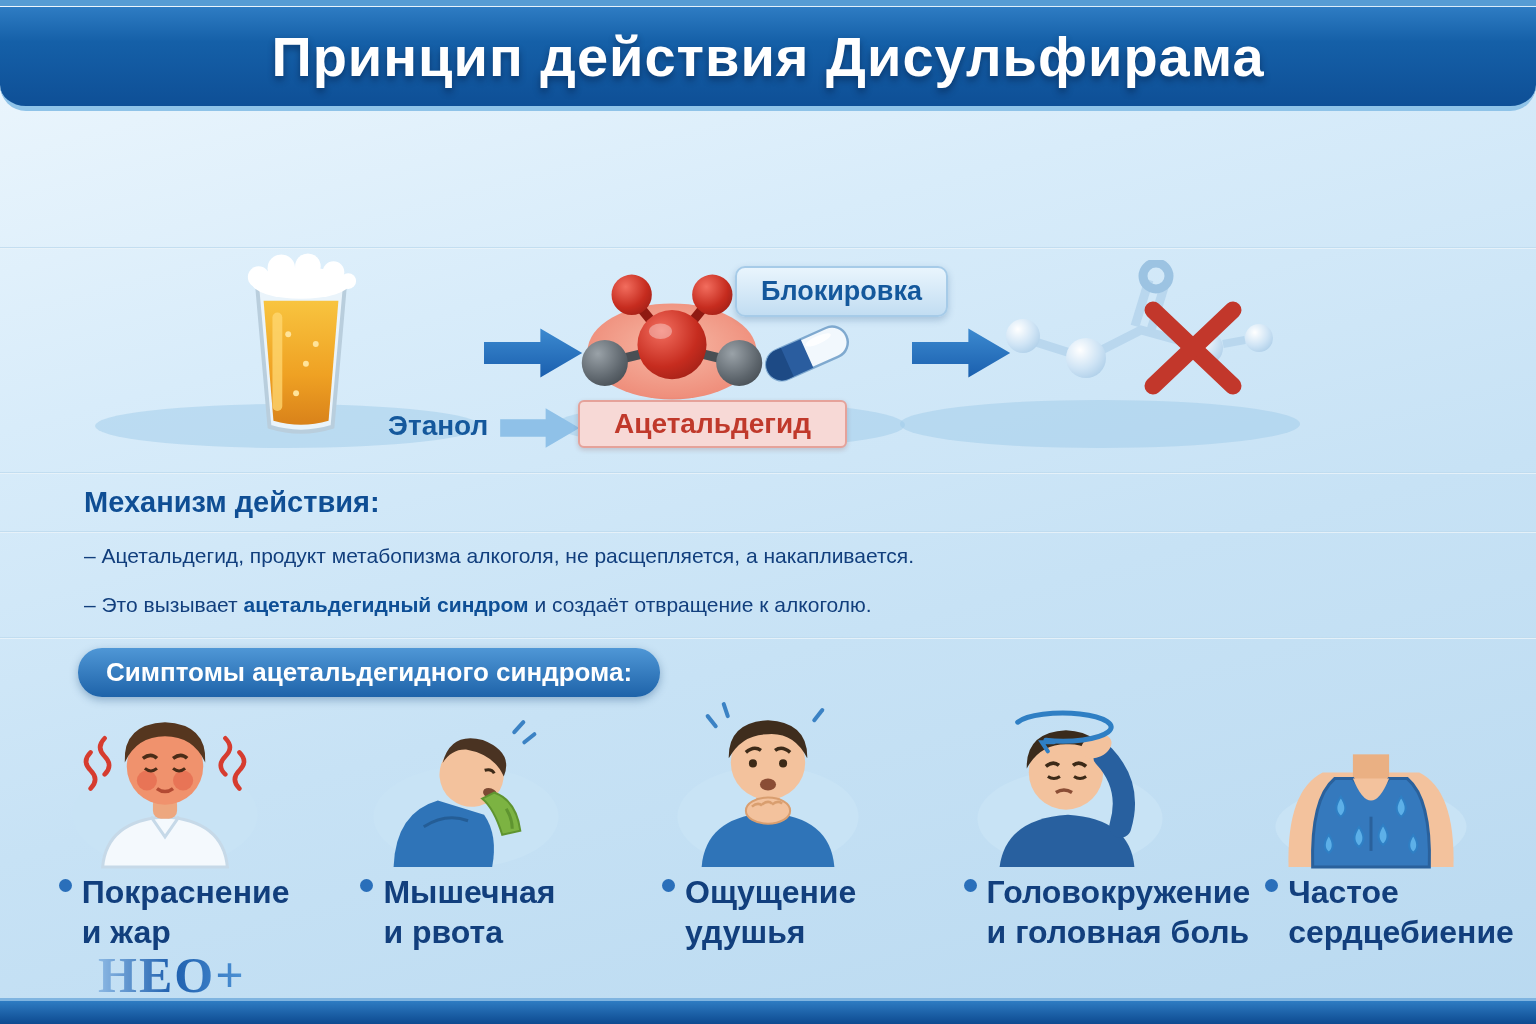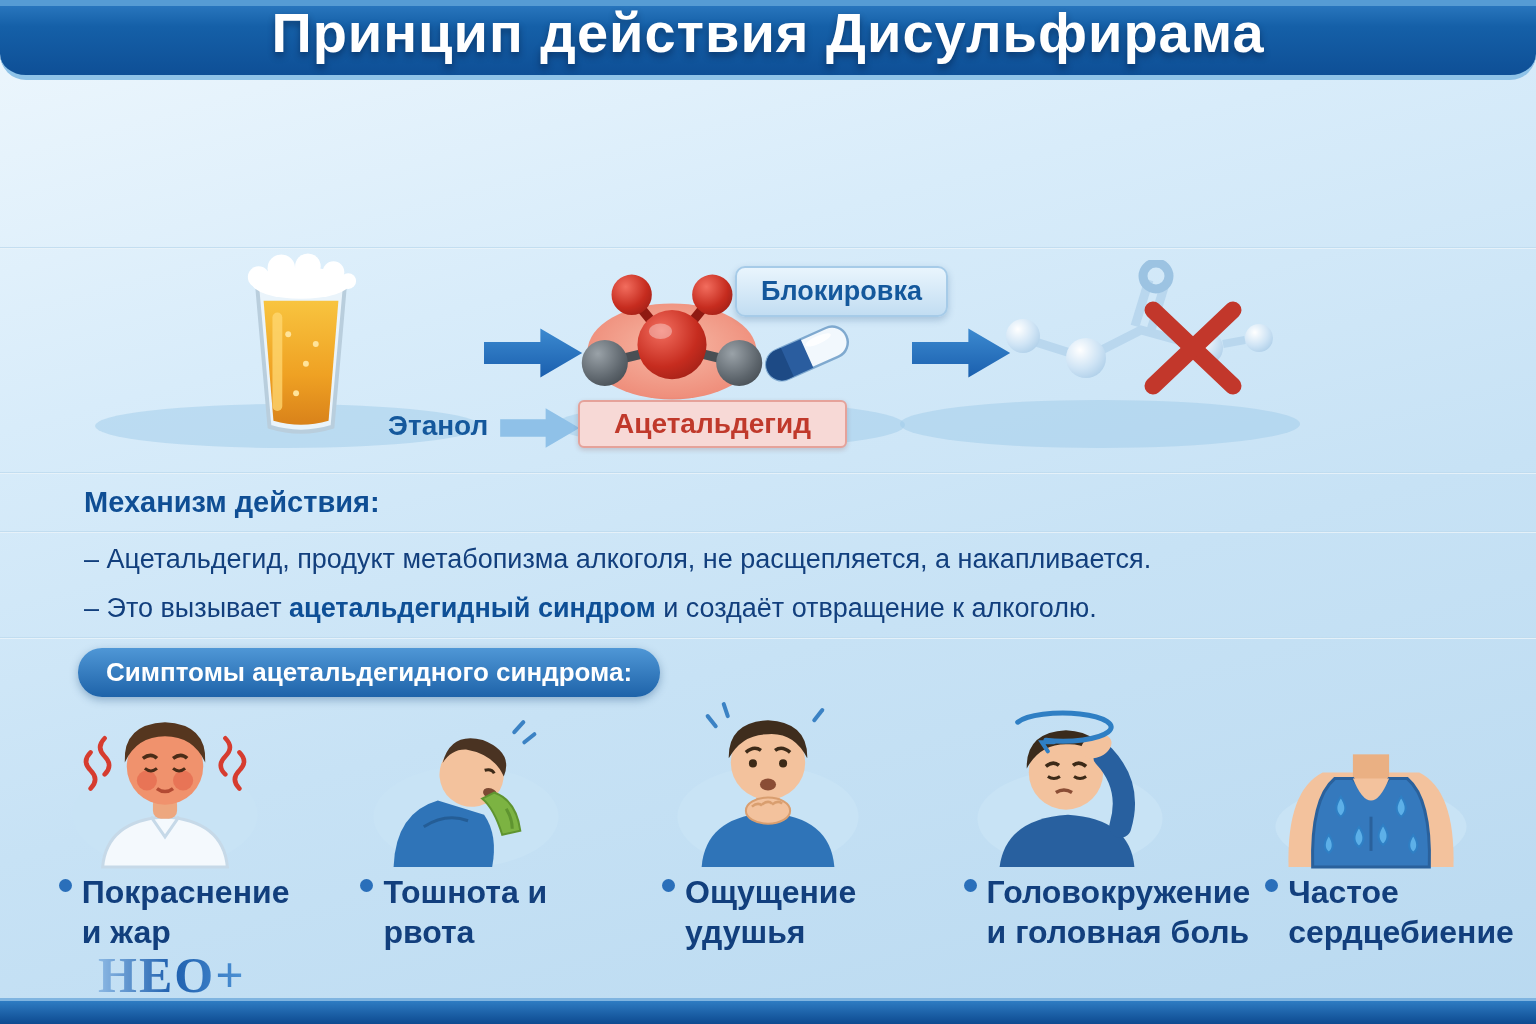--- a/index.html
+++ b/index.html
@@ -5,25 +5,25 @@
   * { margin:0; padding:0; box-sizing:border-box; }
   html,body { width:1536px; height:1024px; }
   .page {
     position:relative; width:1536px; height:1024px; overflow:hidden;
     font-family:"Liberation Sans", sans-serif;
     background:linear-gradient(165deg,#eef7fd 0%,#d8ecfa 30%,#c7e2f5 60%,#b9d9f0 100%);
   }
   
   .top-line { position:absolute; top:0; left:0; width:100%; height:6px; background:#569cd4; z-index:5;}
   .header {
-    position:absolute; top:0; left:0; width:100%; height:80px;
+    position:absolute; top:7px; left:0; width:100%; height:104px;
     background:linear-gradient(180deg,#2e7cc3 0%,#1560a8 35%,#0e4f96 100%);
     border-radius:0 0 26px 26px;
     border-bottom:5px solid #8fc3e8;
-    display:flex; justify-content:center; z-index:4;
+    display:flex; align-items:center; justify-content:center; z-index:4;
   }
   .title {
     color:#ffffff; font-size:56px; font-weight:bold; letter-spacing:1px;
     text-shadow:0 4px 7px rgba(0,20,50,.45);
   }
   
   .intro {
     position:absolute; top:134px; left:46px; right:46px; height:108px;
     background:linear-gradient(180deg,rgba(255,255,255,.95),rgba(238,248,255,.65));
     border-radius:12px; padding:16px 26px;
@@ -55,21 +55,21 @@
   .label-ethanol { left:388px; top:158px; font-size:28px; font-weight:700; color:#14589c; }
   .arrow-small { left:498px; top:154px; width:85px; height:44px; }
   .label-acetaldehyde {
     left:578px; top:148px; padding:6px 34px; font-size:28px; font-weight:700;
     color:#c0392b; background:#f7d9d6; border:2px solid #e5a29a; border-radius:6px;
     box-shadow:0 2px 5px rgba(120,40,30,.2);
   }
   .label-acetic { left:1032px; top:158px; font-size:28px; font-weight:700; color:#14589c; }
   
   .mech-heading { position:absolute; left:84px; top:486px; font-size:29px; font-weight:bold; color:#0f4e94; }
-  .mech-line { position:absolute; left:84px; font-size:27px; color:#123f7d; }
+  .mech-line { position:absolute; left:84px; font-size:21px; color:#123f7d; }
   .mech-b1 { top:544px; }
   .mech-b2 { top:593px; }
   
   .symp-pill {
     position:absolute; left:78px; top:648px; padding:9px 28px; font-size:26px; font-weight:bold;
     color:#ffffff; background:linear-gradient(180deg,#4f97d6,#1e63a9);
     border-radius:24px; box-shadow:0 3px 8px rgba(20,70,120,.35);
   }
   .symptoms-row {
     position:absolute; top:694px; left:14px; right:14px; height:258px; display:flex;
@@ -286,21 +286,21 @@
         </g>
         <path d="M128 98 Q150 106 154 136 L136 140 Q128 114 116 104 Z" fill="#7cb342" stroke="#5f9430" stroke-width="2"></path>
         <path d="M140 114 Q146 124 146 134" stroke="#5f9430" stroke-width="3" fill="none"></path>
         <g stroke="#3b82c4" stroke-width="4" stroke-linecap="round">
           <line x1="148" y1="38" x2="157" y2="28"></line>
             <line x1="158" y1="48" x2="168" y2="40"></line>
         </g>
       </svg>
       <div class="symptom-label">
         <span class="dot"></span>
-        <span>Тошнота и рвота</span>
+        <span>Мышечная и рвота</span>
       </div>
     </div>
 
     <div class="symptom">
       <svg class="symptom-art" viewBox="0 0 200 175">
         <ellipse cx="100" cy="122" rx="90" ry="50" fill="#c8e3f5"></ellipse>
         <path d="M34 172 Q38 122 100 118 Q162 122 166 172 Z" fill="#2f74b8"></path>
         <rect x="88" y="98" width="24" height="22" rx="8" fill="#eab083"></rect>
         <circle cx="100" cy="68" r="37" fill="#f3c29d"></circle>
         <path d="M61 64 Q60 28 100 26 Q140 28 139 64 Q126 38 100 40 Q74 40 61 64 Z" fill="#3f2d1d"></path>

